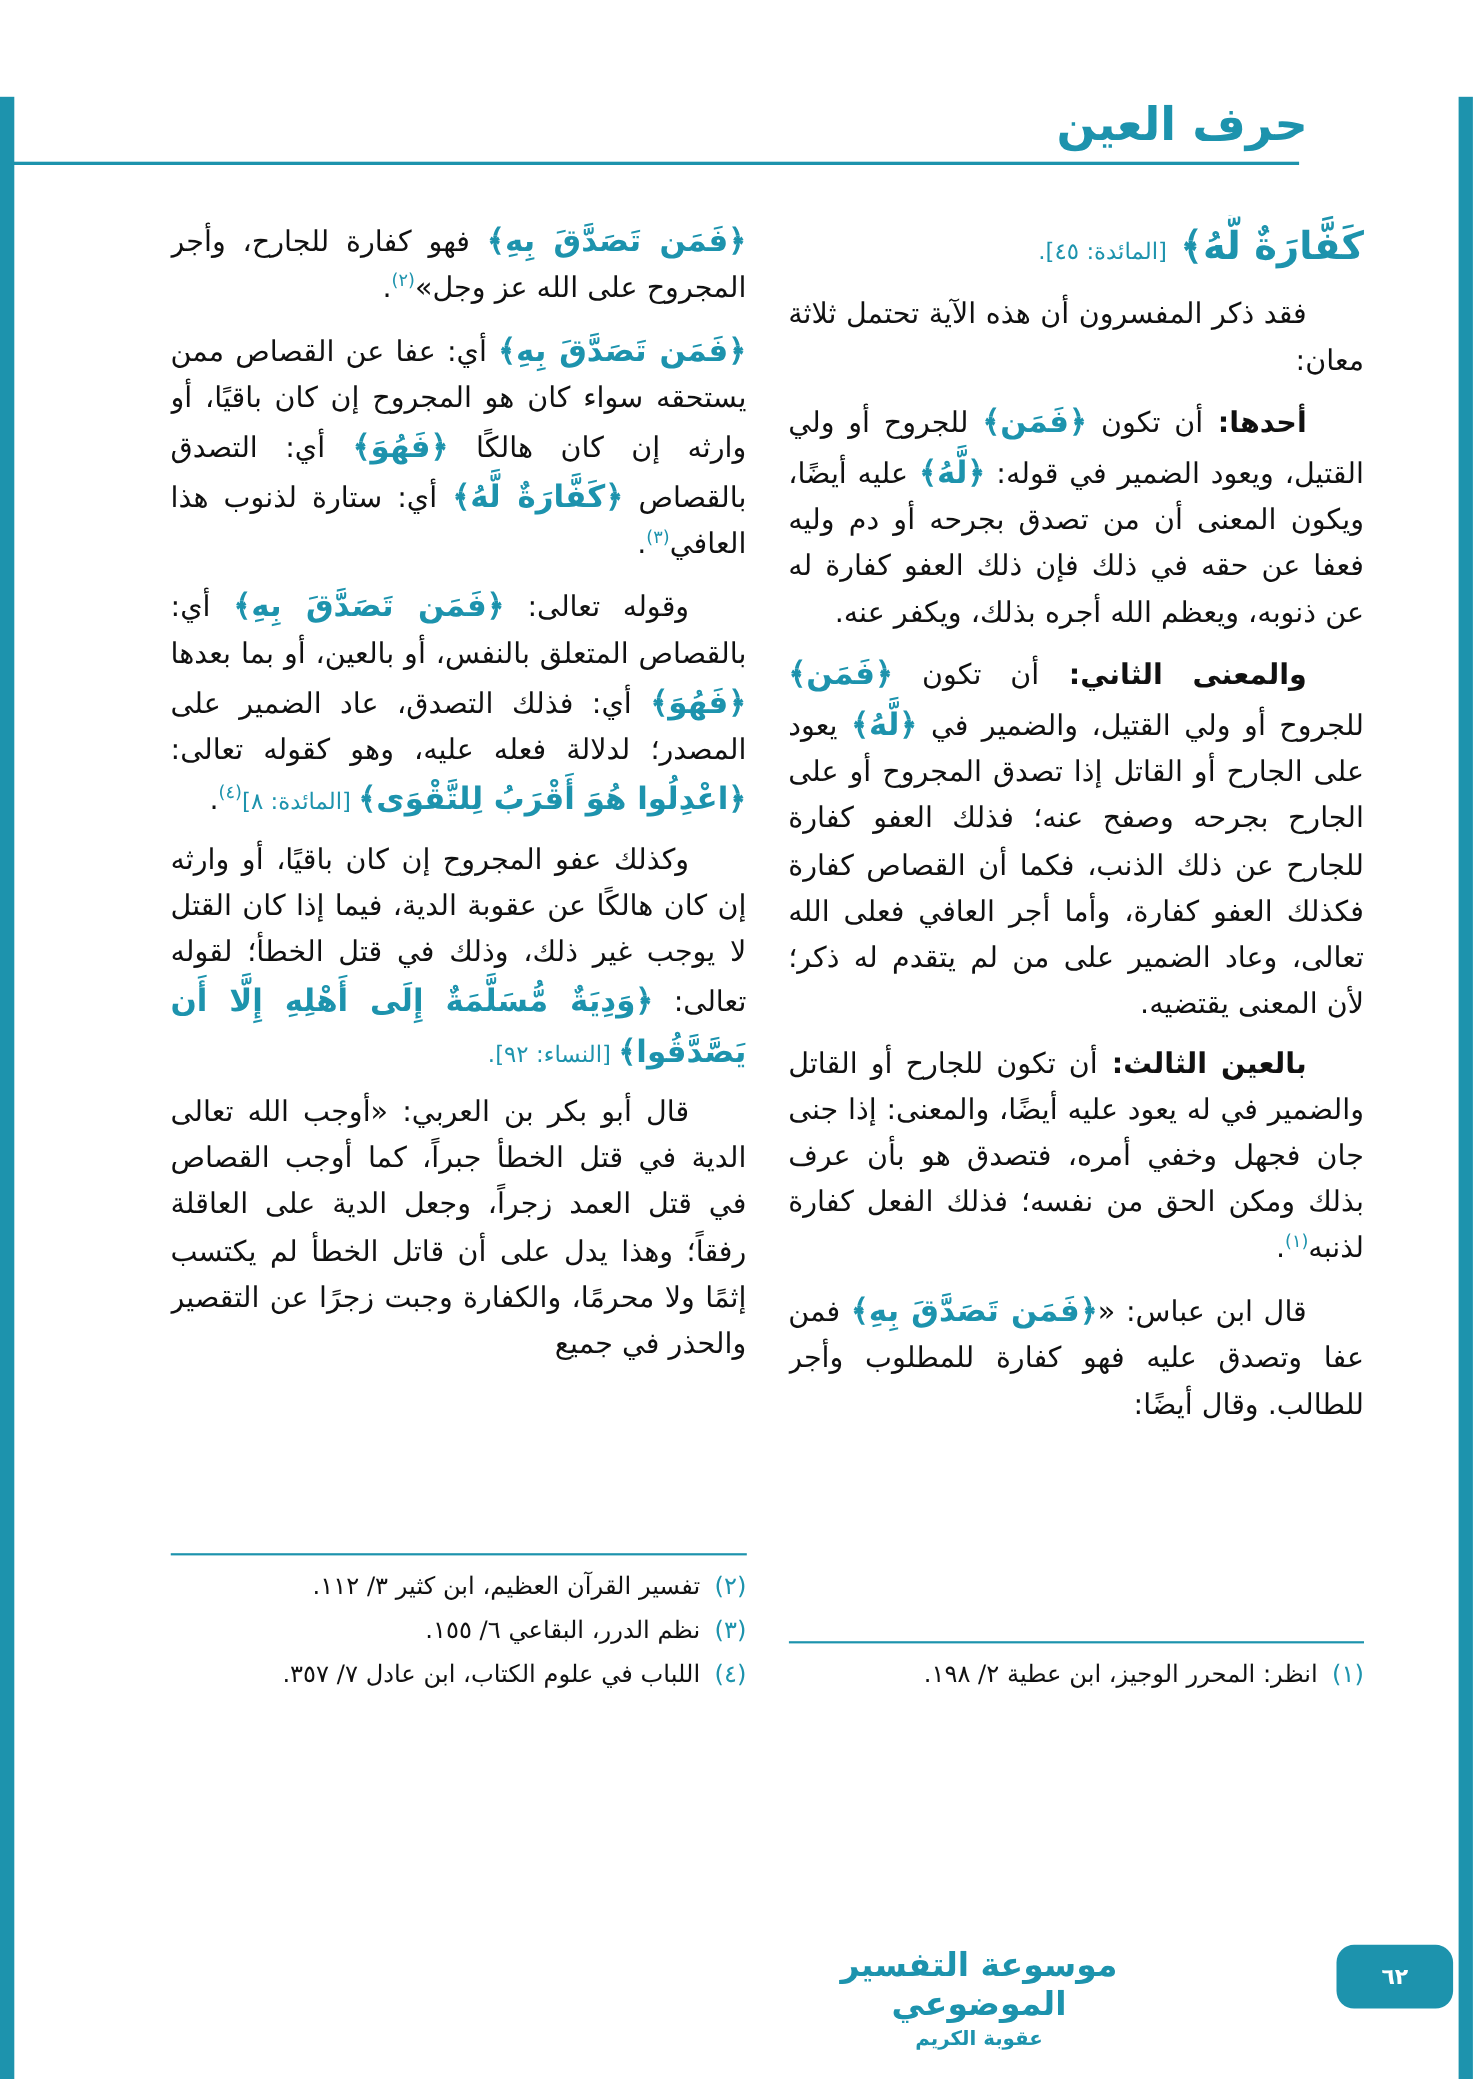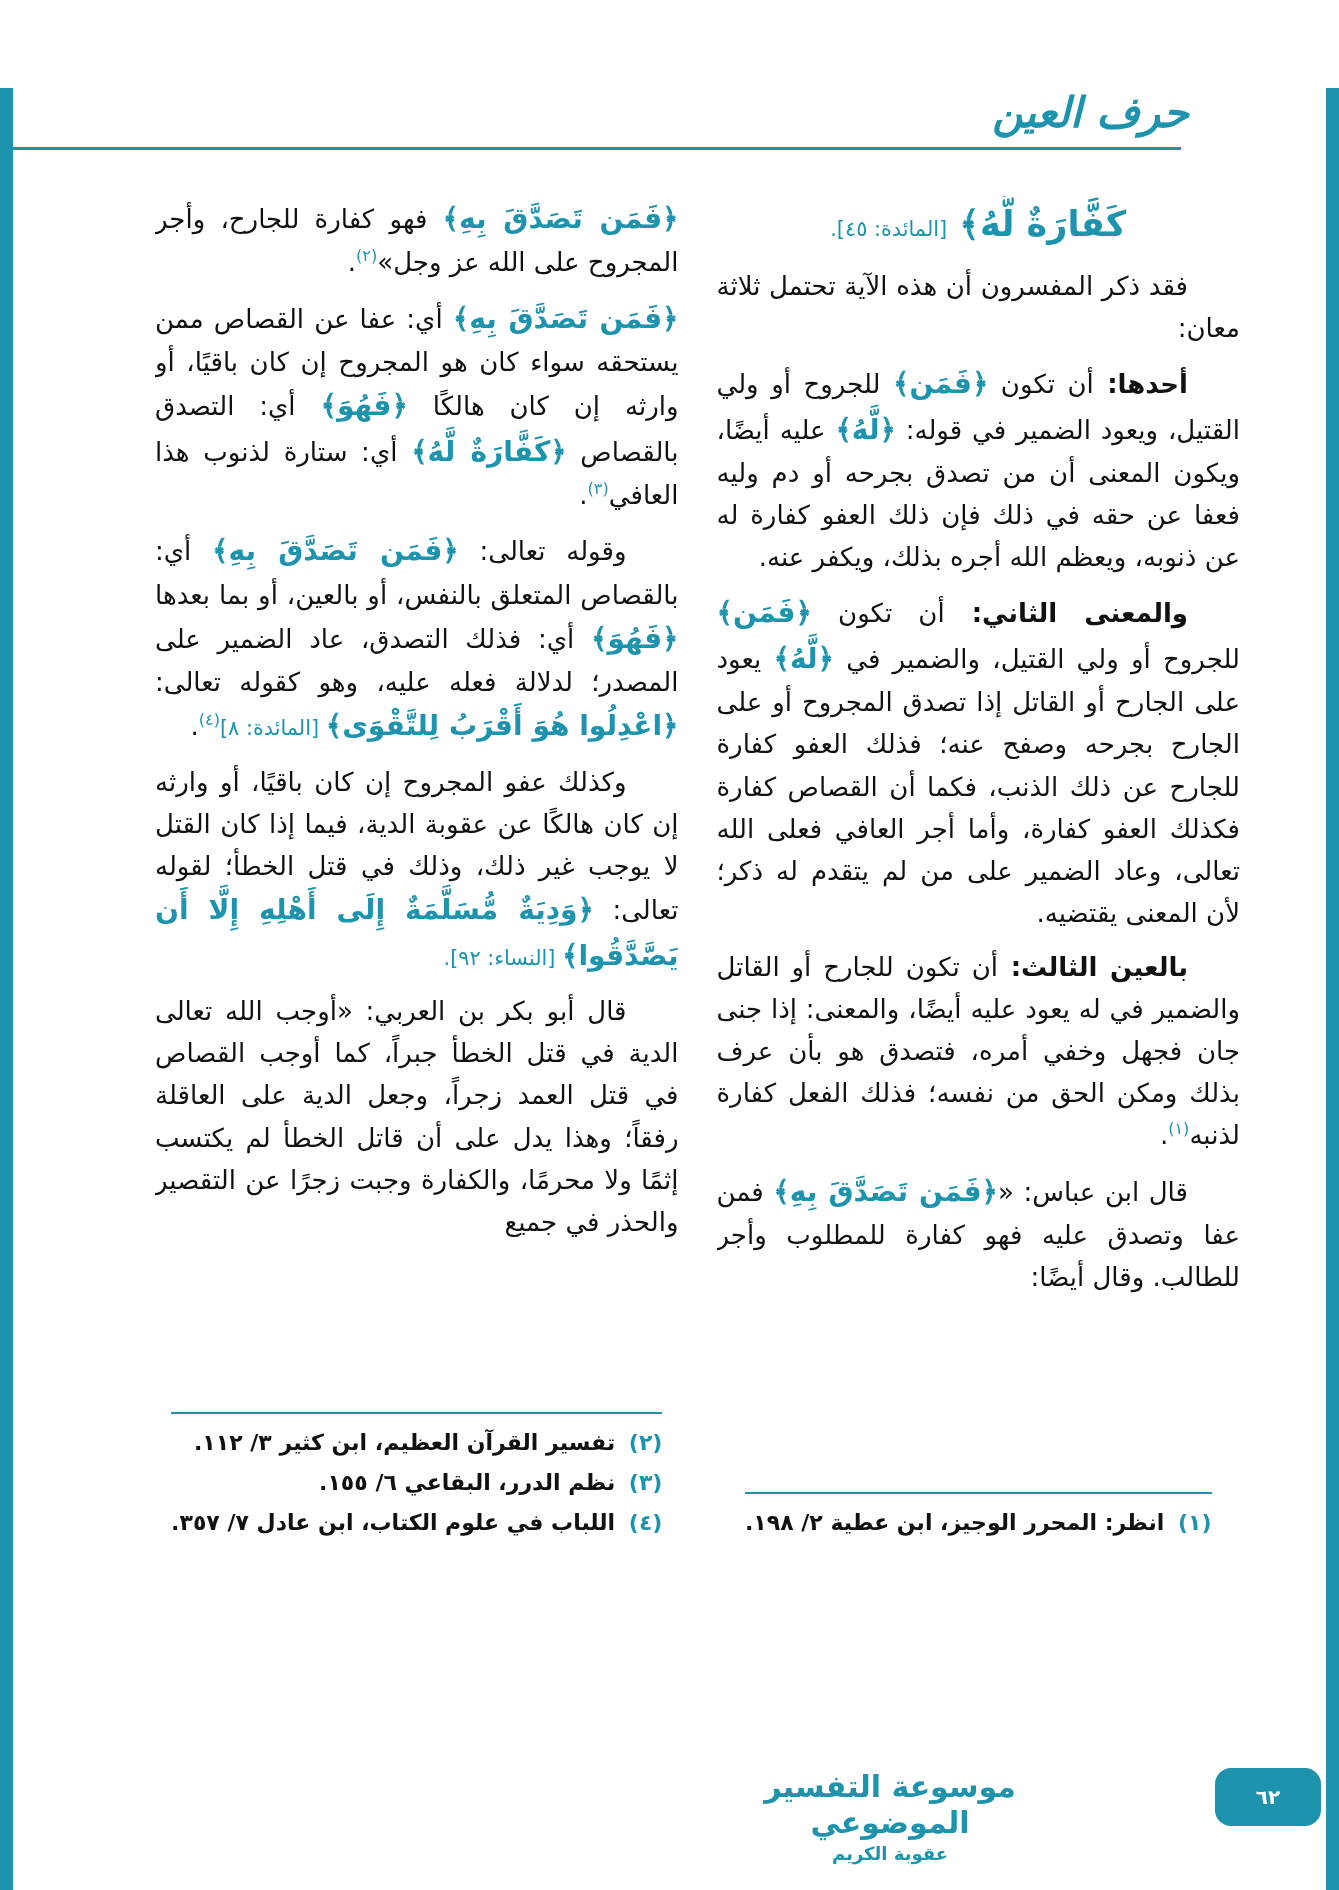--- a/index.html
+++ b/index.html
@@ -21,21 +21,21 @@
     position: absolute;
     top: 88px;
     bottom: 0;
     width: 13px;
     background: var(--accent);
   }
   .edge-bar.left  { left: 0; }
   .edge-bar.right { right: 0; }
 
   
-  .page-header { padding: 88px 150px 12px 0; font-style: italic; }
+  .page-header { padding: 88px 150px 12px 0; }
   .header-title {
     display: inline-block;
     color: var(--accent);
     font-size: 42px;
     font-weight: bold;
     letter-spacing: 1px;
   }
   .header-rule {
     margin: 10px 8px 0 8px;
     height: 3px;
@@ -49,42 +49,41 @@
     display: flex;
     gap: 38px;
     direction: rtl;
   }
   .col {
     flex: 1 1 0;
     display: flex;
     flex-direction: column;
     overflow: hidden;
     text-align: justify;
-    align-items: center;
   }
   .para {
     margin: 0 0 12px 0;
     font-size: 26px;
     line-height: 1.62;
   }
   .para.indent { text-indent: 2em; }
 
   .seg-n  { color: var(--ink); }
   .seg-b  { color: var(--ink); font-weight: bold; }
   .seg-q  { color: var(--accent); font-weight: bold; font-size: 1.08em; }
   .seg-r  { color: var(--accent); font-size: 0.8em; }
   .seg-fn {
     color: var(--accent);
     font-size: 0.62em;
     vertical-align: super;
   }
   .para.lead .seg-q { font-size: 1.35em; }
 
   
-  .footnotes { margin-top: auto; padding-top: 6px; font-weight: bold; }
+  .footnotes { margin-top: auto; padding-top: 6px; }
   .fn-rule {
     height: 2px;
     background: var(--accent);
     margin-bottom: 12px;
   }
   .footnote {
     margin: 0 0 6px 0;
     font-size: 22px;
     line-height: 1.55;
     text-align: right;

